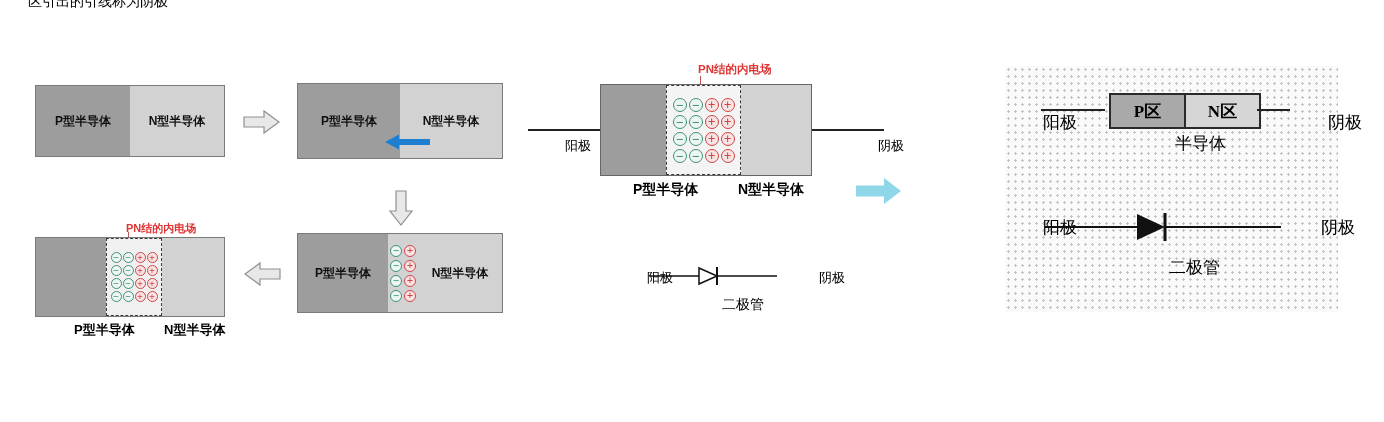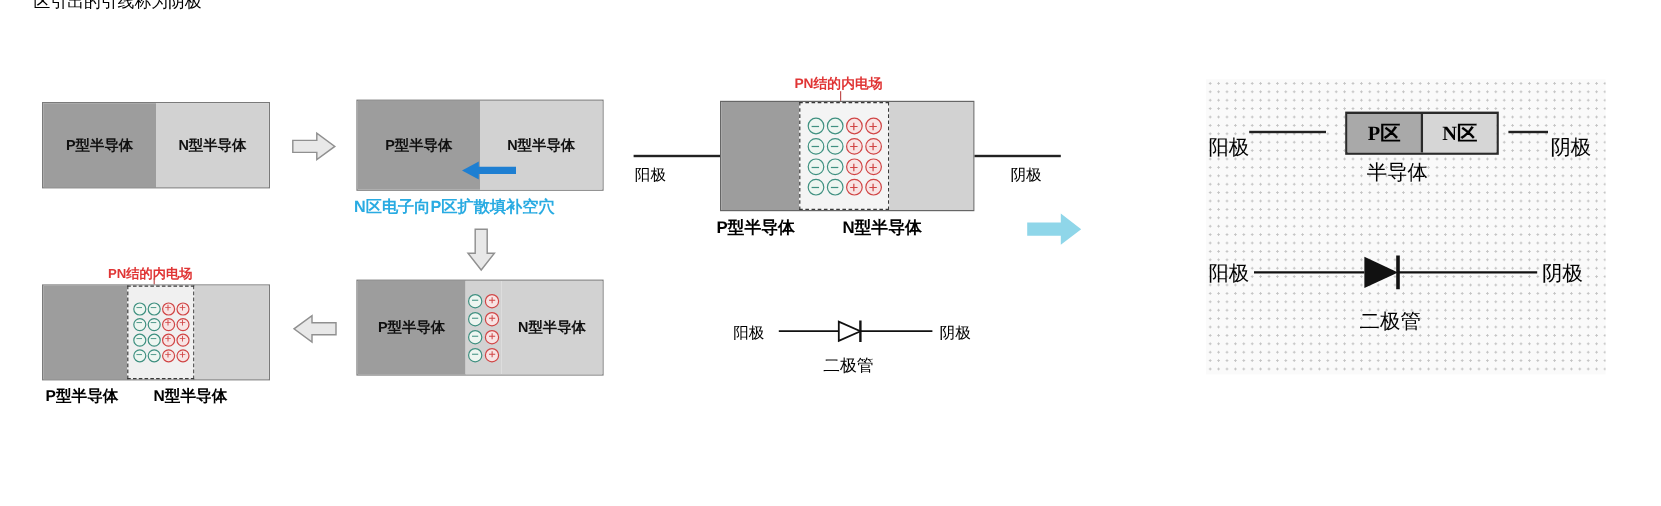--- a/index.html
+++ b/index.html
@@ -27,37 +27,37 @@
   .charge { width:12px; height:12px; border-radius:50%; display:flex; align-items:center;
     justify-content:center; font-size:10px; line-height:1;
     font-family:"DejaVu Sans Mono", monospace; background:#fdfdfd; }
   .charge.minus { color:#3f9080; border:1px solid #3f9080; background:#eef6f1; }
   .charge.plus  { color:#d04545; border:1px solid #d04545; background:#f8e4e4; }
   .mid .charge { width:14px; height:14px; font-size:12px; }
   .small .charge { width:11px; height:11px; font-size:9px; }
   .small .cgrid { gap:2px; } .small .crow { gap:1px; }
 
   
-  .lab { position:absolute; white-space:nowrap; }
+  .lab { position:absolute; white-space:nowrap;margin-left:36px; }
   .red-cap { color:#e03535; font-size:11.5px; font-weight:bold; }
   .cyan-cap { color:#29abe2; font-size:13.5px; font-weight:bold; }
   .blab { font-size:13px; font-weight:bold; color:#000; }
   .blab-lg { font-size:14px; font-weight:bold; color:#000; }
   .serif-sm { font-family:"Liberation Serif", serif; font-size:13px; color:#000; }
   .serif-lg { font-family:"Liberation Serif", serif; font-size:17px; color:#000; }
 
   .wire { position:absolute; background:#222; }
   .tick { position:absolute; width:1px; background:#c05050; }
 
   
   .dotblock { position:absolute; left:1005px; top:66px; width:333px; height:246px;
     background-color:#fafafa;
     background-image: radial-gradient(#c3c3c3 1px, rgba(0,0,0,0) 1.1px);
     background-size:7px 7px; }
-  .sbox { position:absolute; left:116px; top:27px; width:128px; height:36px; display:flex;
+  .sbox { position:absolute; left:104px; top:27px; width:152px; height:36px; display:flex;
     border:2px solid #2a2a2a;text-align:right; }
   .sbox .shalf { flex:1; display:flex; align-items:center; justify-content:center;
     font-family:"Liberation Serif", serif; font-size:17px; font-weight:bold; color:#000; }
   .sbox .shalf.p { background:#a9a9a9; border-right:2px solid #2a2a2a; }
   .sbox .shalf.n { background:#d6d6d6; }
 
   svg { position:absolute; overflow:visible; }
 </style>
 </head>
 <body>
@@ -83,21 +83,20 @@
     <div class="half p-fill" style="flex:1;">
       <span class="plabel">P型半导体</span>
     </div>
     <div class="half n-fill" style="flex:1;">
       <span class="plabel">N型半导体</span>
     </div>
     <svg style="left:86px; top:49px;" width="46" height="18" viewBox="0 0 46 18">
       <path d="M46 6 L15 6 L15 1.5 L1 9 L15 16.5 L15 12 L46 12 Z" fill="#1e7fd2"></path>
     </svg>
   </div>
-  <div class="lab cyan-cap" style="left:295px; top:164px;">N区电子向P区扩散填补空穴</div>
 
   <svg style="left:388px; top:190px;" width="26" height="36" viewBox="0 0 26 36">
     <path d="M8 1 L8 21 L2 21 L13 35 L24 21 L18 21 L18 1 Z" stroke-width="1.2" fill="#e8e8e8" stroke="#909090"></path>
   </svg>
 
   <div class="panel" style="left:297px; top:233px; width:206px; height:80px;">
     <div class="half p-fill" style="width:90px;">
       <span class="plabel">P型半导体</span>
     </div>
     <div class="jstrip n-fill" style="width:30px;">

